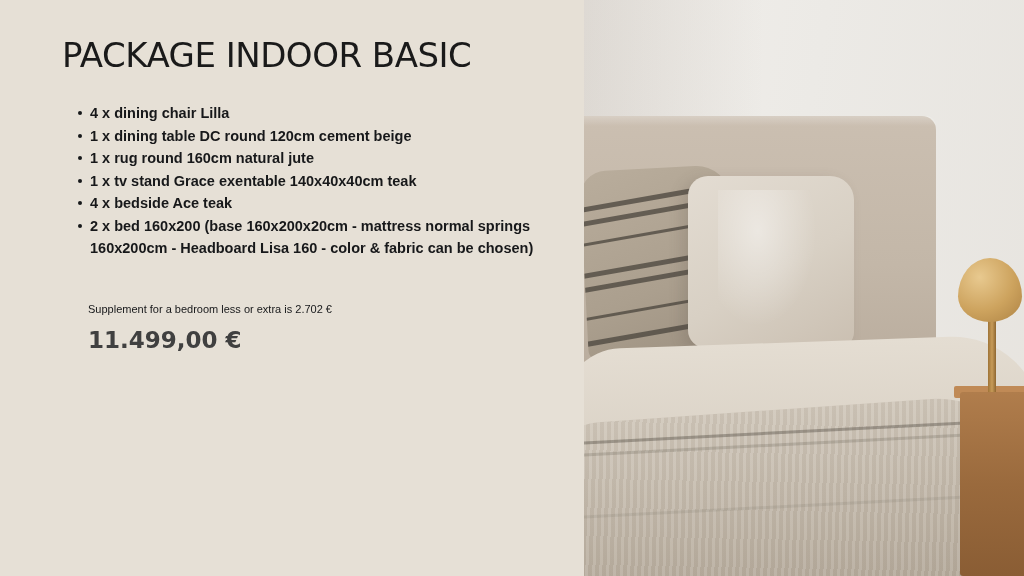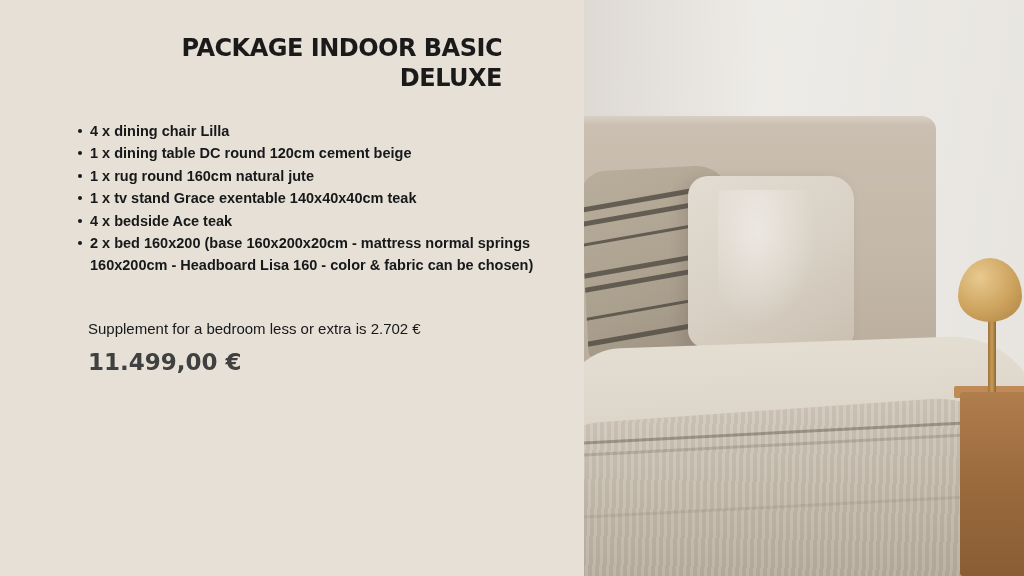--- a/index.html
+++ b/index.html
@@ -22,25 +22,25 @@
   .left-panel {
     width: 584px;
     height: 576px;
     background: #e6e0d6;
     box-sizing: border-box;
     padding: 28px 42px 0 42px;
     position: relative;
   }
   .title {
     font-family: "DejaVu Sans", sans-serif;
-    font-weight: bold;
-    font-size: 24px;
+    font-weight: normal;
+    font-size: 34px;
     letter-spacing: -0.5px;
     color: #1a1a1a;
-    text-align: right;
+    text-align: left;
     line-height: 1.24;
     margin: 6px 40px 0 20px;
     text-transform: uppercase;
   }
   .title .line2 {
     display: block;
   }
   .items {
     margin: 26px 0 0 0;
     padding: 0 0 0 36px;
@@ -60,21 +60,21 @@
     position: absolute;
     left: 0;
     top: 9px;
     width: 4px;
     height: 4px;
     border-radius: 50%;
     background: #17181a;
   }
   .supplement {
     margin: 44px 0 0 46px;
-    font-size: 15px;
+    font-size: 11px;
     color: #17181a;
   }
   .price {
     margin: 12px 0 0 46px;
     font-family: "DejaVu Sans", sans-serif;
     font-weight: bold;
     font-size: 23px;
     letter-spacing: 0px;
     color: #404040;
   }
@@ -223,21 +223,20 @@
   }
 </style>
 </head>
 <body>
 
 <div class="slide">
 
   <div class="left-panel">
     <h1 class="title">
       <span>PACKAGE INDOOR BASIC</span>
-      <span class="line2">DELUXE</span>
     </h1>
 
     <ul class="items">
       <li>4 x dining chair Lilla</li>
       <li>1 x dining table DC round 120cm cement beige</li>
       <li>1 x rug round 160cm natural jute</li>
       <li>1 x tv stand Grace exentable 140x40x40cm teak</li>
       <li>4 x bedside Ace teak</li>
       <li>2 x bed 160x200 (base 160x200x20cm - mattress normal springs 160x200cm - Headboard Lisa 160 - color &amp; fabric can be chosen)</li>
     </ul>

